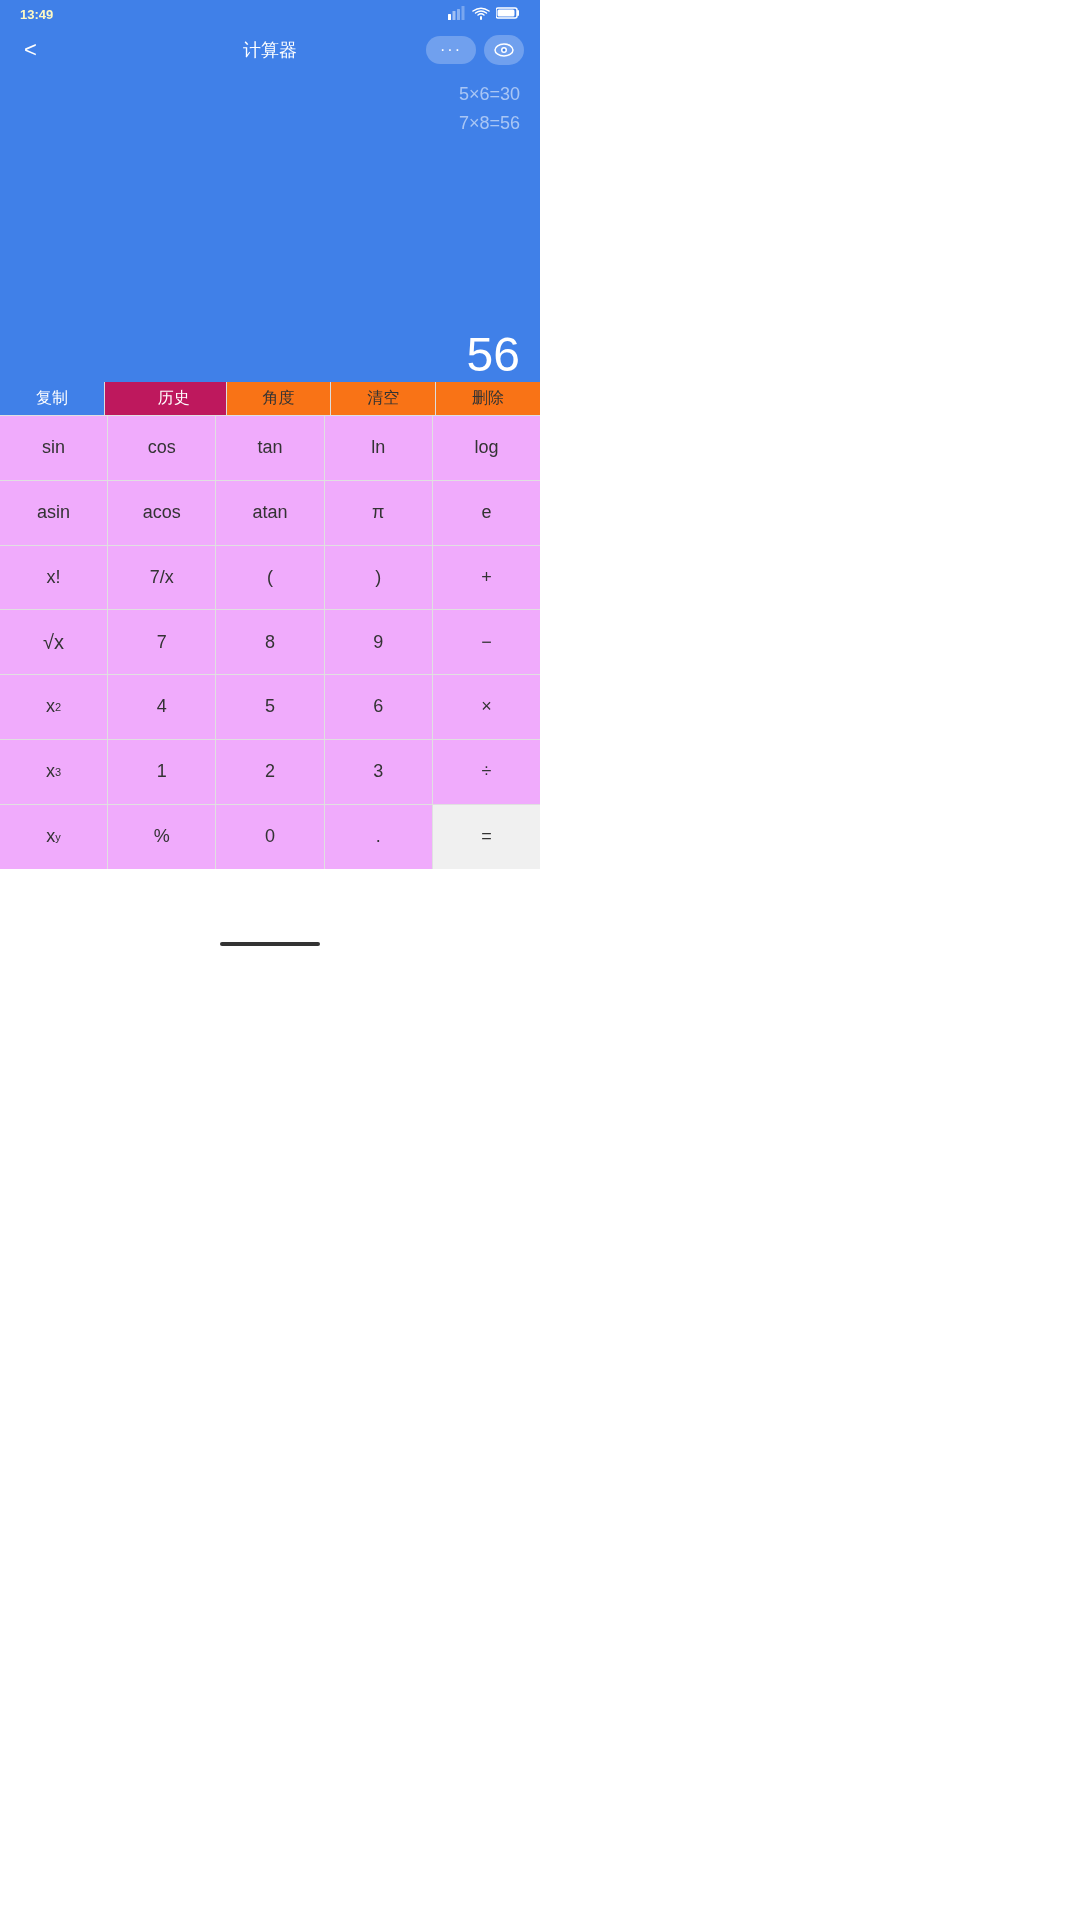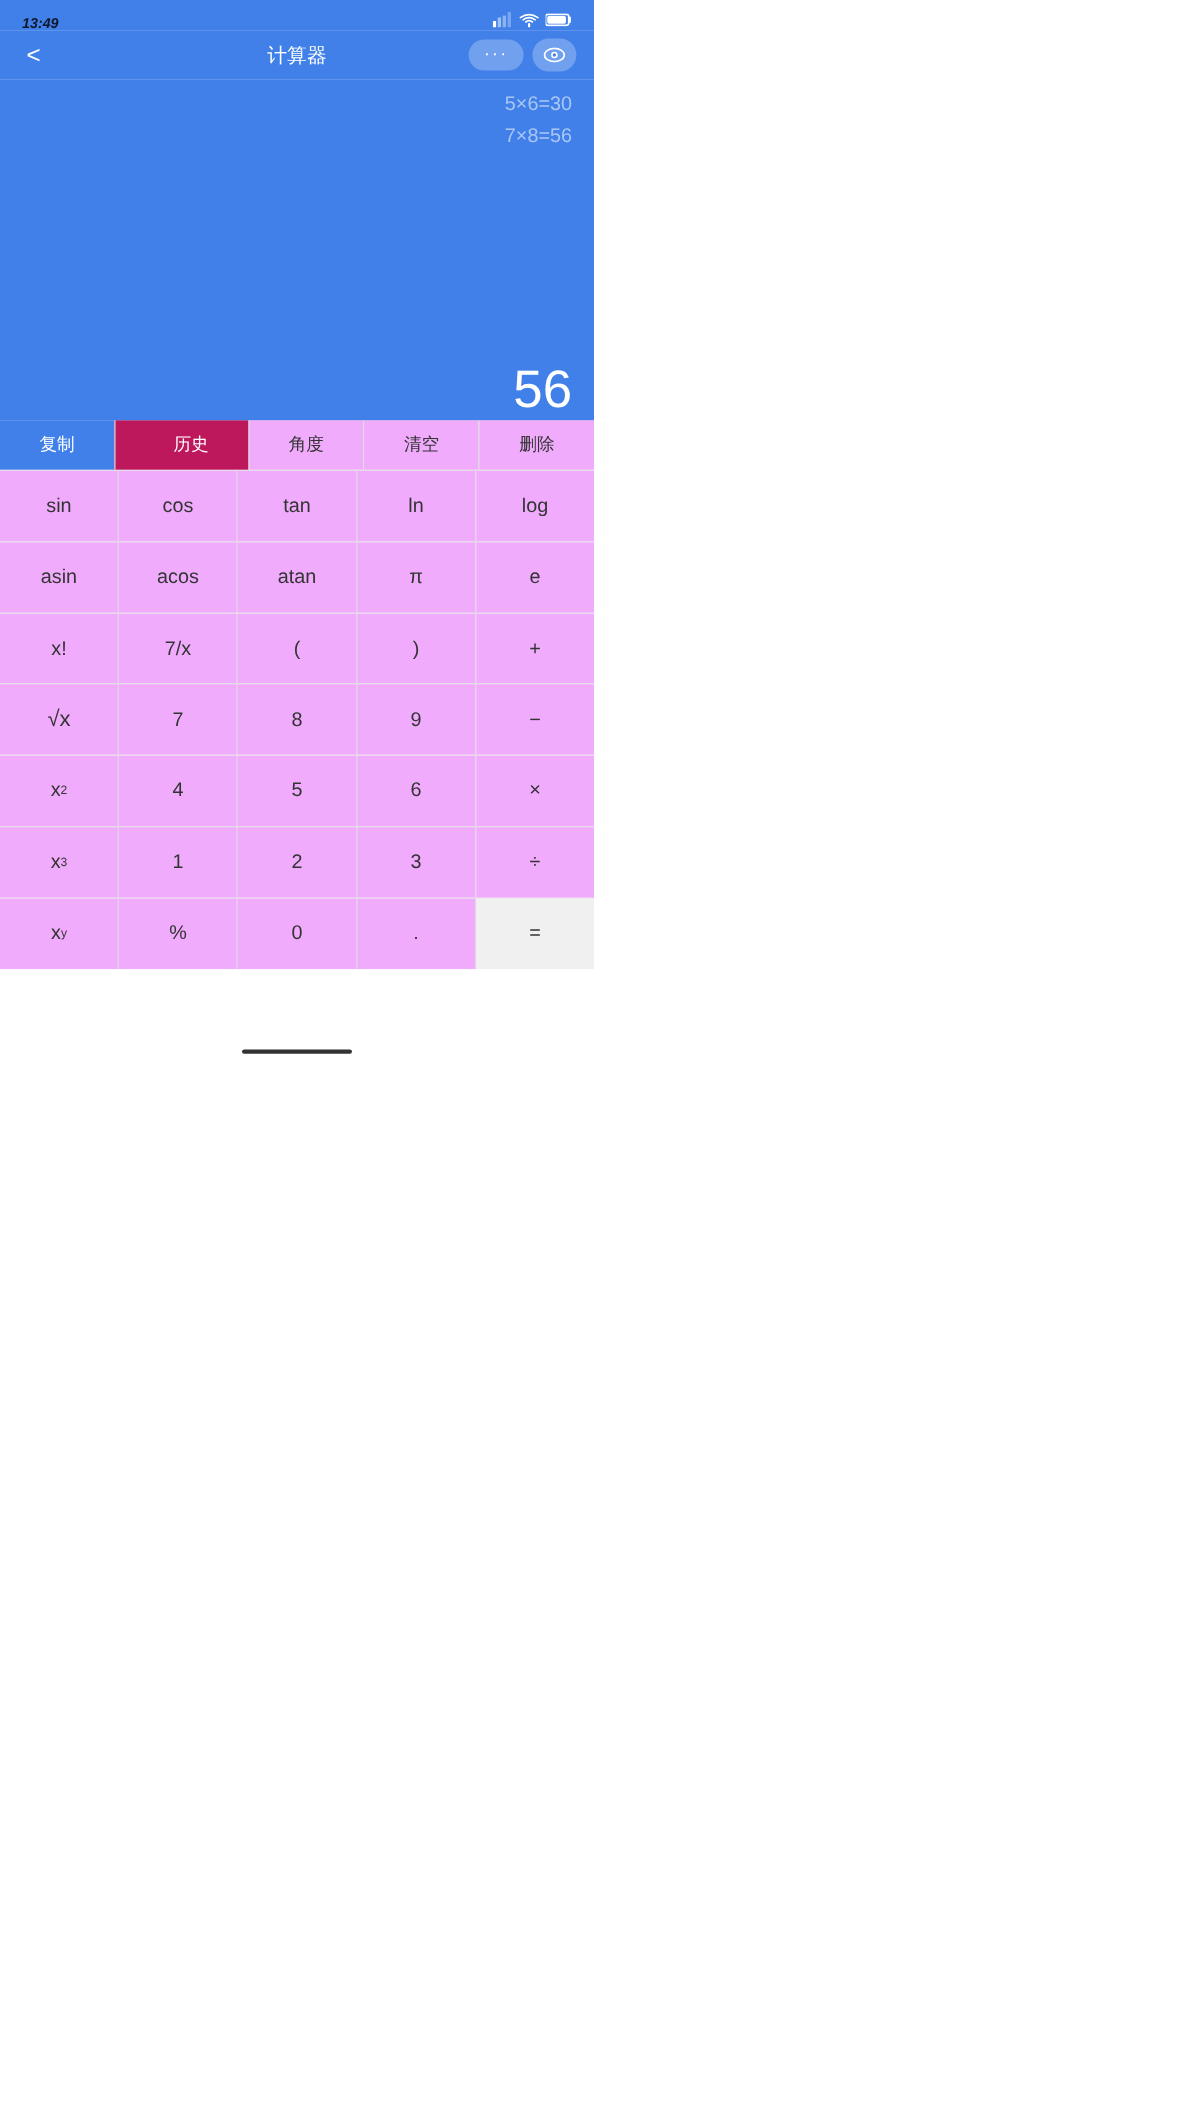--- a/index.html
+++ b/index.html
@@ -10,27 +10,26 @@
       font-family: -apple-system, 'PingFang SC', 'Helvetica Neue', sans-serif;
       background: #fff;
       overflow: hidden;
     }
 
     
     .status-bar {
       background: #4080e8;
       height: 28px;
       display: flex;
-      align-items: flex-end;
+      align-items: center;
       justify-content: space-between;
       padding: 0 20px;
-      color: #0f172a;
+      color: #fef9c3;
       font-size: 13px;
       font-weight: 600;
-      font-style: italic;
     }
     .status-right {
       display: flex;
       align-items: center;
       gap: 6px;
     }
 
     
     .title-bar {
       background: #4080e8;
@@ -100,32 +99,32 @@
       right: 20px;
       bottom: 0;
       color: white;
       font-size: 48px;
       font-weight: 300;
     }
 
     
     .action-bar {
       display: flex;
-      height: 46px;
+      height: 34px;
       border-bottom: 1px solid #e0e0e0;
     }
     .action-btn {
       flex: 1;
       display: flex;
       align-items: center;
       justify-content: center;
       font-size: 16px;
       cursor: pointer;
       border: none;
-      background: #f0abfc;
+      background: #f97316;
       color: #333;
     }
     .action-btn.blue {
       background: #4080e8;
       color: white;
     }
     .action-btn.orange {
       background: #be185d;
       color: white;
       padding-left: 17px;

